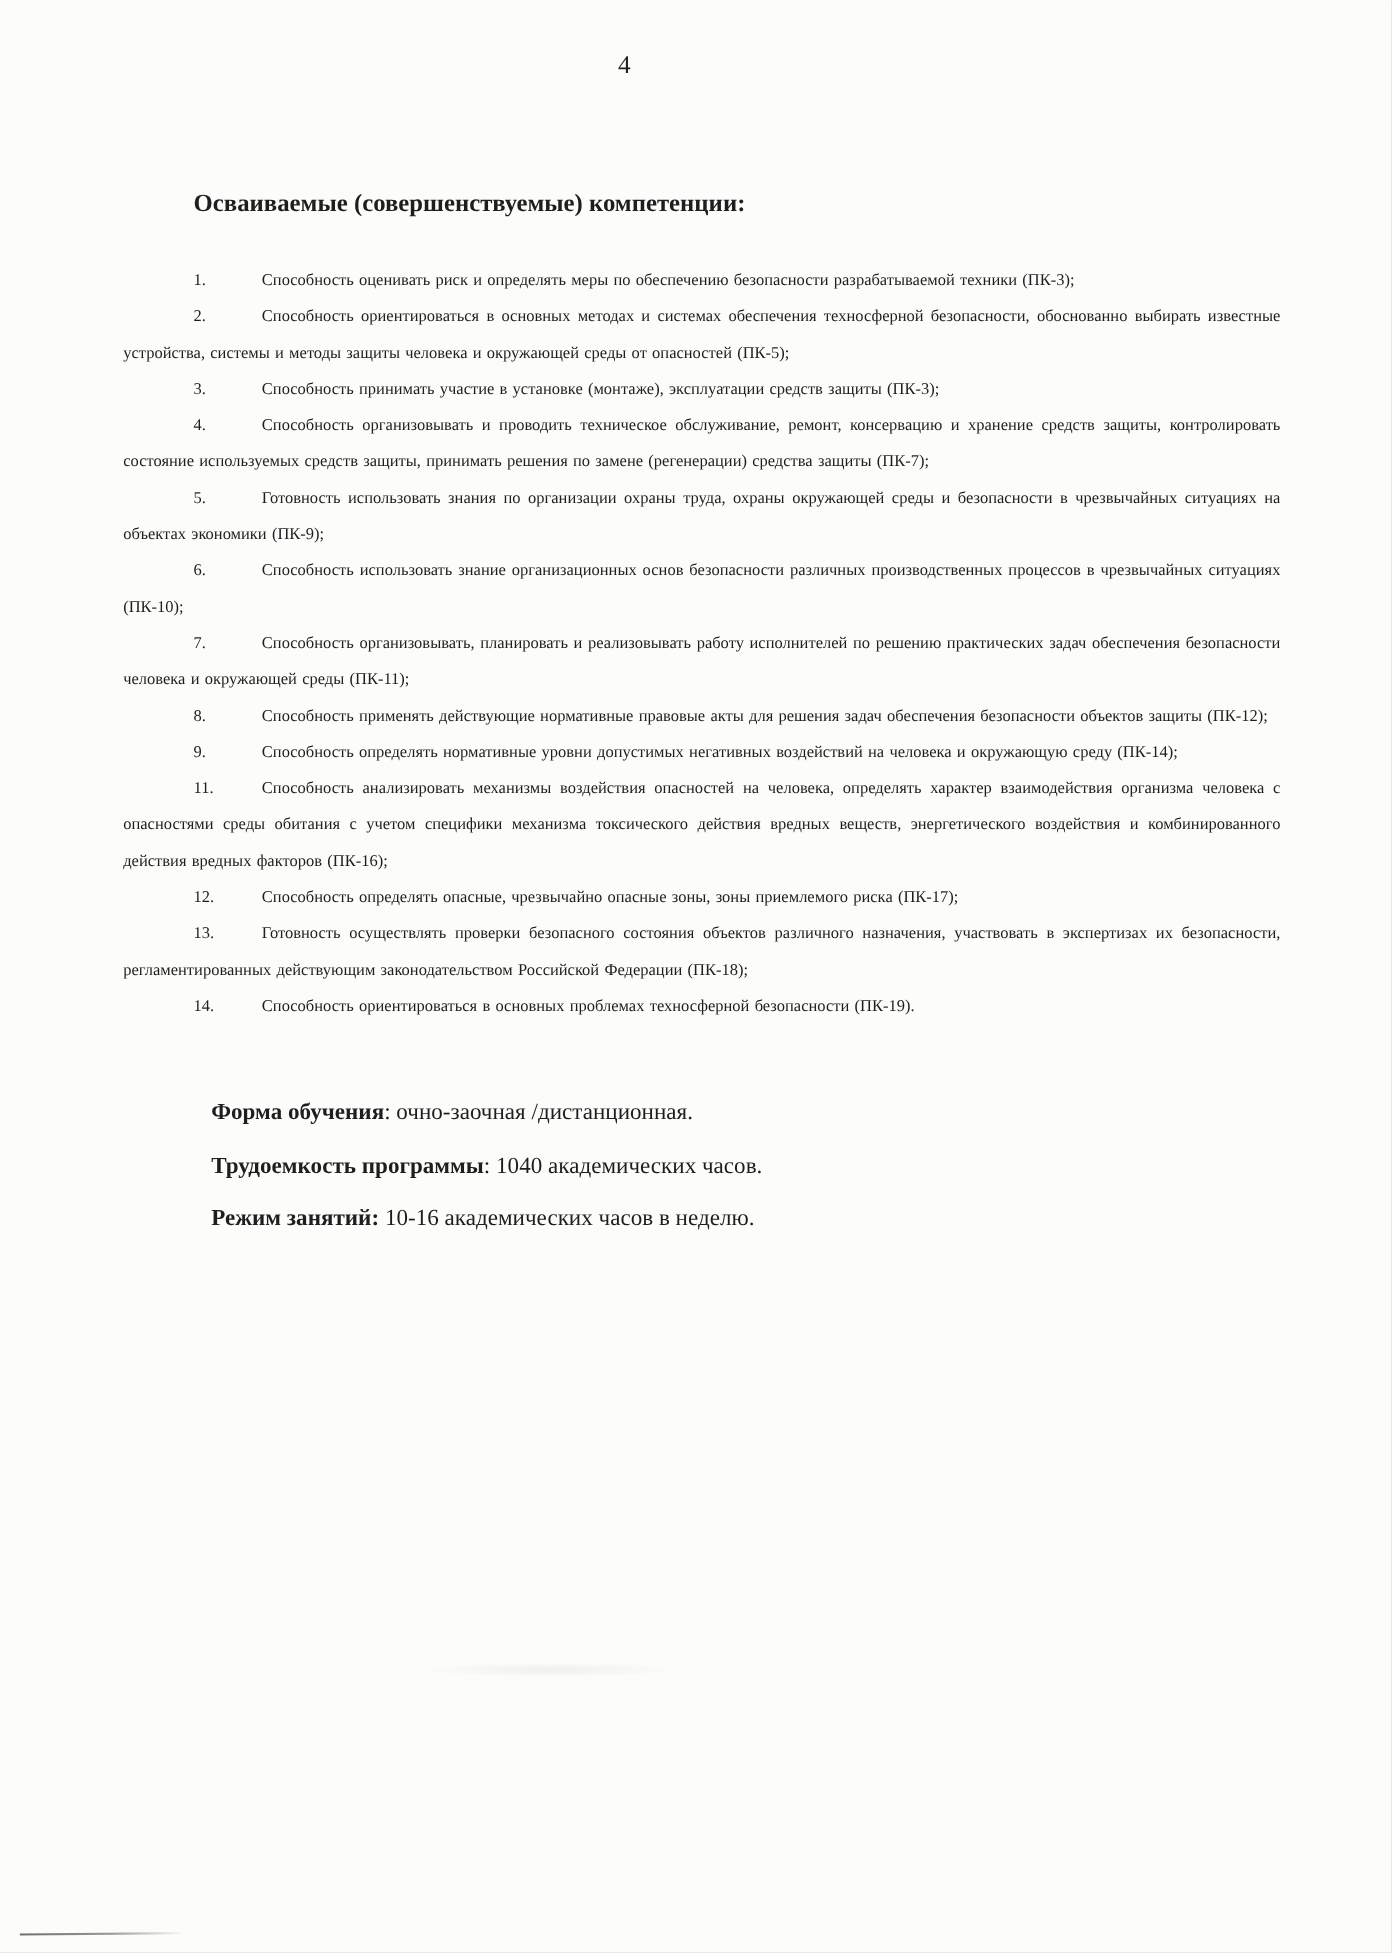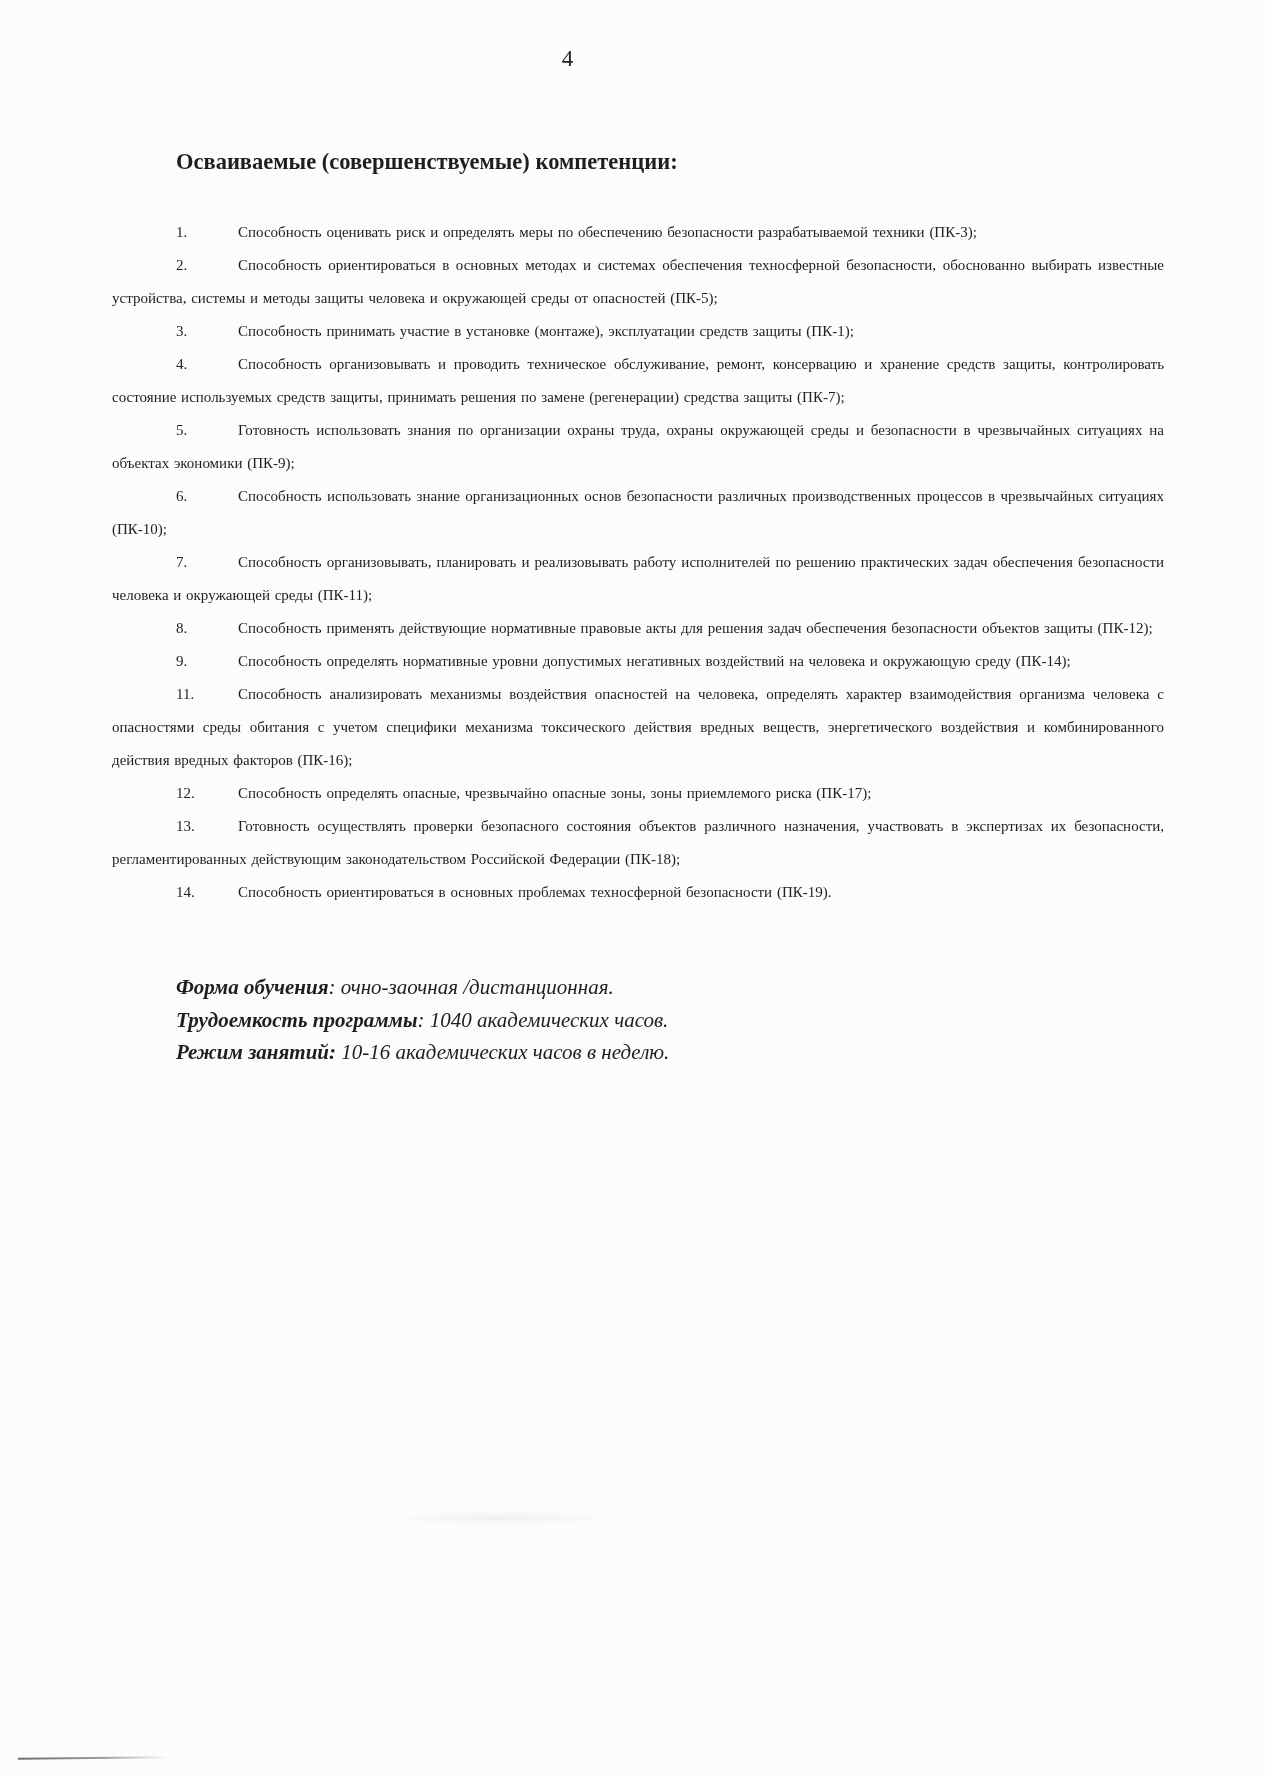--- a/index.html
+++ b/index.html
@@ -22,21 +22,21 @@
     top: 46px;
     left: 0;
     width: 1135px;
     text-align: center;
     font-size: 23px;
     color: #232323;
   }
   .text-block {
     position: absolute;
     left: 112px;
-    top: 148px;
+    top: 171px;
     width: 1052px;
   }
   .heading {
     margin: 0 0 40px 0;
     padding-left: 64px;
     font-size: 22.5px;
     font-weight: bold;
     line-height: 28px;
   }
   .competency-list p.item {
@@ -52,22 +52,21 @@
     min-width: 62px;
     text-indent: 0;
   }
   .program-info {
     margin-top: 62px;
     margin-left: 64px;
     font-size: 21px;
     line-height: 32.5px;
   }
   .program-info p {
-    margin: 0;
-    font-style: italic;
+    margin: 16px;
   }
   .program-info .lbl {
     font-weight: bold;
   }
   .artifact-line {
     position: absolute;
     left: 18px;
     bottom: 16px;
     width: 150px;
     height: 2px;
@@ -90,21 +89,21 @@
 
   <div class="page-number">4</div>
 
   <div class="text-block">
 
     <h1 class="heading">Осваиваемые (совершенствуемые) компетенции:</h1>
 
     <div class="competency-list">
       <p class="item"><span class="num">1.</span><span class="txt">Способность оценивать риск и определять меры по обеспечению безопасности разрабатываемой техники (ПК-3);</span></p>
       <p class="item"><span class="num">2.</span><span class="txt">Способность ориентироваться в основных методах и системах обеспечения техносферной безопасности, обоснованно выбирать известные устройства, системы и методы защиты человека и окружающей среды от опасностей (ПК-5);</span></p>
-      <p class="item"><span class="num">3.</span><span class="txt">Способность принимать участие в установке (монтаже), эксплуатации средств защиты (ПК-1);</span></p>
+      <p class="item"><span class="num">3.</span><span class="txt">Способность принимать участие в установке (монтаже), эксплуатации средств защиты (ПК-3);</span></p>
       <p class="item"><span class="num">4.</span><span class="txt">Способность организовывать и проводить техническое обслуживание, ремонт, консервацию и хранение средств защиты, контролировать состояние используемых средств защиты, принимать решения по замене (регенерации) средства защиты (ПК-7);</span></p>
       <p class="item"><span class="num">5.</span><span class="txt">Готовность использовать знания по организации охраны труда, охраны окружающей среды и безопасности в чрезвычайных ситуациях на объектах экономики (ПК-9);</span></p>
       <p class="item"><span class="num">6.</span><span class="txt">Способность использовать знание организационных основ безопасности различных производственных процессов в чрезвычайных ситуациях (ПК-10);</span></p>
       <p class="item"><span class="num">7.</span><span class="txt">Способность организовывать, планировать и реализовывать работу исполнителей по решению практических задач обеспечения безопасности человека и окружающей среды (ПК-11);</span></p>
       <p class="item"><span class="num">8.</span><span class="txt">Способность применять действующие нормативные правовые акты для решения задач обеспечения безопасности объектов защиты (ПК-12);</span></p>
       <p class="item"><span class="num">9.</span><span class="txt">Способность определять нормативные уровни допустимых негативных воздействий на человека и окружающую среду (ПК-14);</span></p>
       <p class="item"><span class="num">11.</span><span class="txt">Способность анализировать механизмы воздействия опасностей на человека, определять характер взаимодействия организма человека с опасностями среды обитания с учетом специфики механизма токсического действия вредных веществ, энергетического воздействия и комбинированного действия вредных факторов (ПК-16);</span></p>
       <p class="item"><span class="num">12.</span><span class="txt">Способность определять опасные, чрезвычайно опасные зоны, зоны приемлемого риска (ПК-17);</span></p>
       <p class="item"><span class="num">13.</span><span class="txt">Готовность осуществлять проверки безопасного состояния объектов различного назначения, участвовать в экспертизах их безопасности, регламентированных действующим законодательством Российской Федерации (ПК-18);</span></p>
       <p class="item"><span class="num">14.</span><span class="txt">Способность ориентироваться в основных проблемах техносферной безопасности (ПК-19).</span></p>

